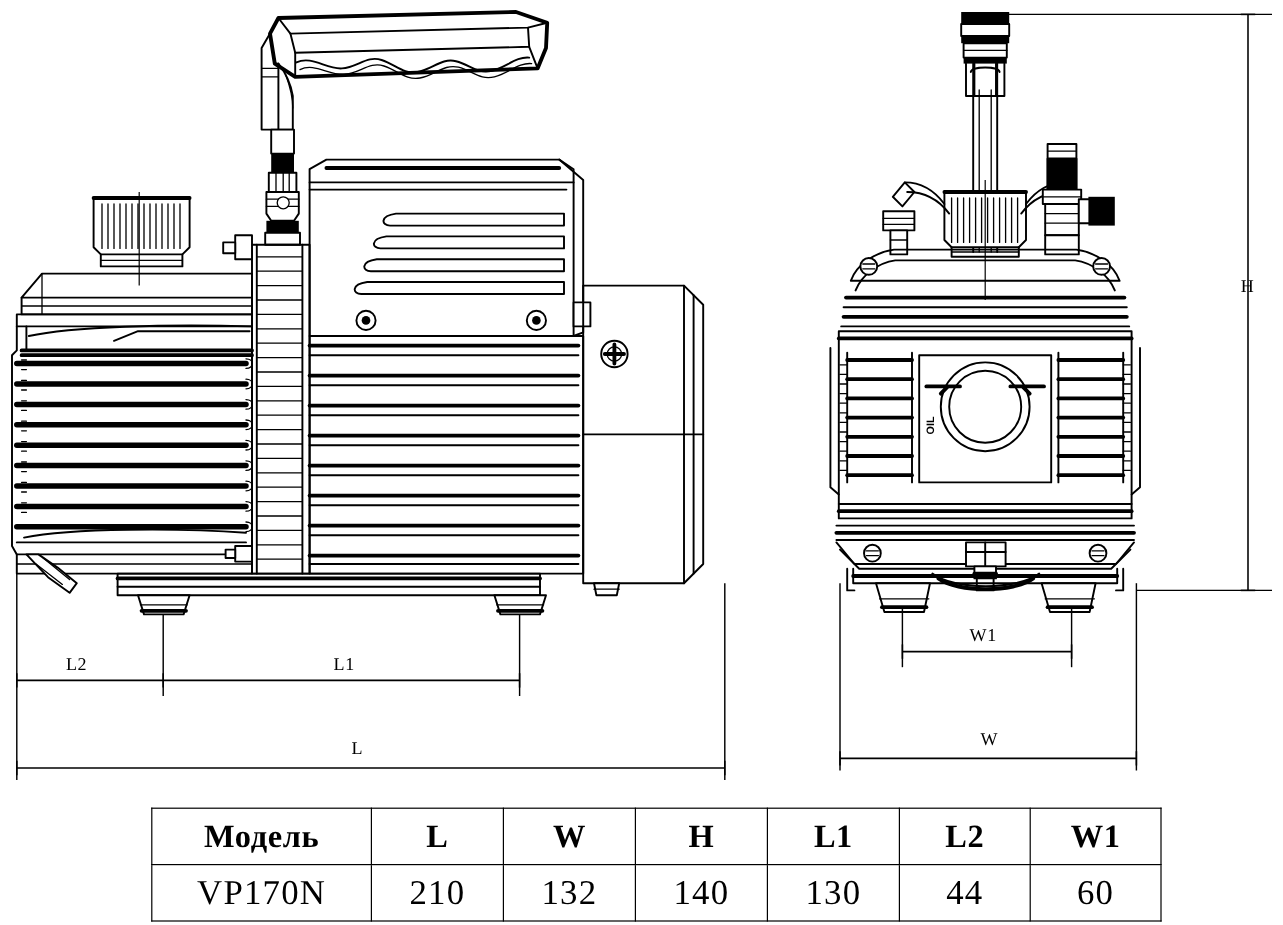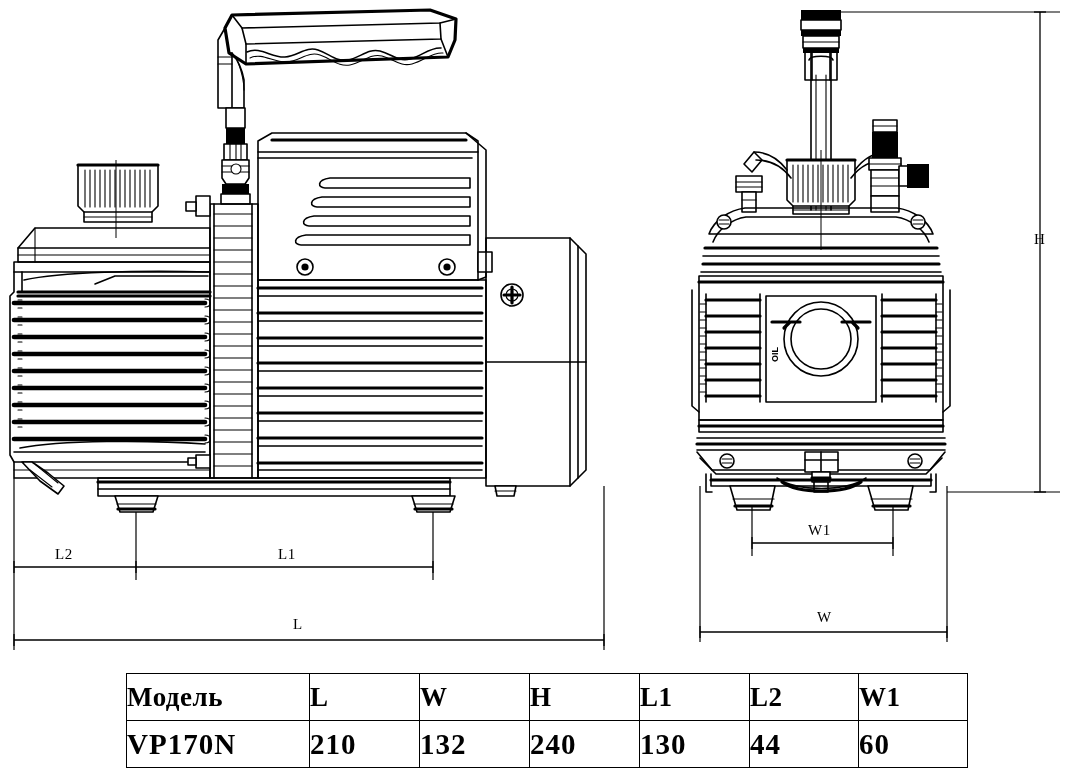--- a/index.html
+++ b/index.html
@@ -29,33 +29,34 @@
   #spec-table{
     position:absolute;
     left:126px;
     top:673px;
     width:838px;
     border-collapse:collapse;
     table-layout:fixed;
   }
   #spec-table td{
     border:1.6px solid #000;
+    text-align:center;
     vertical-align:middle;
     font-family:"Liberation Serif", serif;
     padding:0;
   }
   #spec-table tr.header-row td{
     height:46px;
     font-weight:bold;
     font-size:27px;
     letter-spacing:0.5px;
   }
   #spec-table tr.value-row td{
     height:46px;
-    font-weight:bold;
+    font-weight:normal;
     font-size:29px;
     letter-spacing:1px;
   }
   .col-model{width:182px;}
   .col-dim{width:109px;}
   .col-dim-n{width:108px;}
 
   .oil-text{
     position:absolute;
     font-family:"Liberation Sans", sans-serif;
@@ -600,21 +601,21 @@
         <td class="col-dim">W</td>
         <td class="col-dim">H</td>
         <td class="col-dim">L1</td>
         <td class="col-dim-n">L2</td>
         <td class="col-dim-n">W1</td>
       </tr>
       <tr class="value-row">
         <td>VP170N</td>
         <td>210</td>
         <td>132</td>
-        <td>240</td>
+        <td>140</td>
         <td>130</td>
         <td>44</td>
         <td>60</td>
       </tr>
     </tbody>
   </table>
 
 </div>
 
 </body></html>

